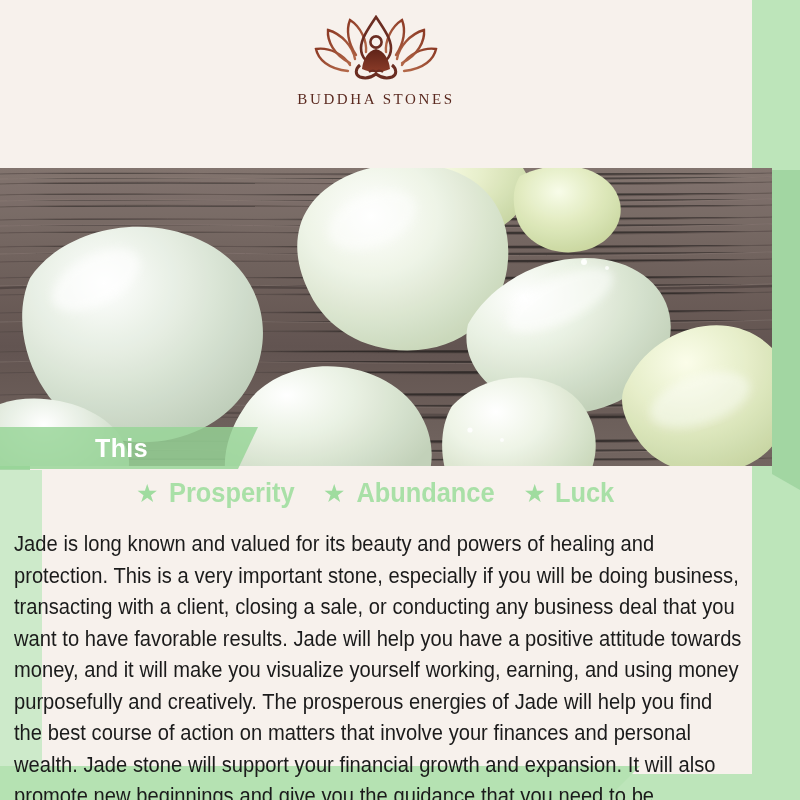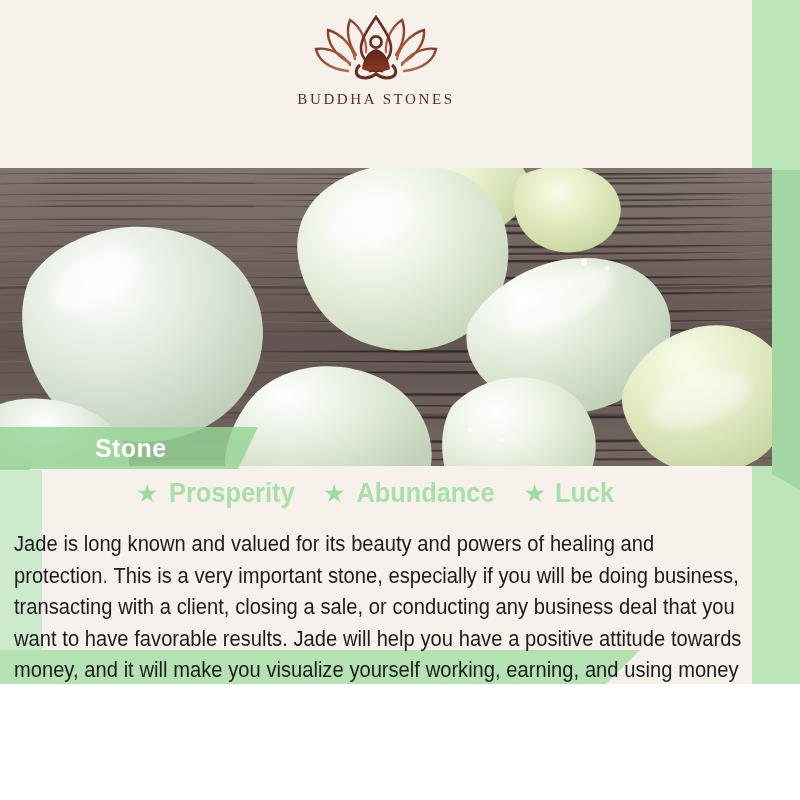--- a/index.html
+++ b/index.html
@@ -10,21 +10,21 @@
   body {
     width: 800px;
     height: 800px;
     font-family: "Liberation Sans", sans-serif;
     overflow: hidden;
   }
 
   #card {
     position: relative;
     width: 800px;
-    height: 684px;
+    height: 800px;
     background: #4d7c0f;
     overflow: hidden;
   }
   #green-top-right {
     left: 0; top: 0; width: 800px; height: 800px;
     background: #bde5ba;
   }
   #cream-panel {
     position: absolute;
     left: 0;
@@ -365,21 +365,21 @@
       <rect width="772" height="298" fill="#ffffff" opacity=".04"></rect>
     </svg>
   </div>
 
   <div id="green-left-strip"></div>
   <div id="green-right-strip"></div>
   <div id="green-left-lower"></div>
 
 
   <div id="jade-label">
-    <span id="jade-label-text">Stone</span>
+    <span id="jade-label-text">This</span>
   </div>
 
   <div id="benefits">
     <span class="benefit">
       <span class="benefit-star">★</span>
       <span class="benefit-label">Prosperity</span>
     </span>
     <span class="benefit">
       <span class="benefit-star">★</span>
       <span class="benefit-label">Abundance</span>

